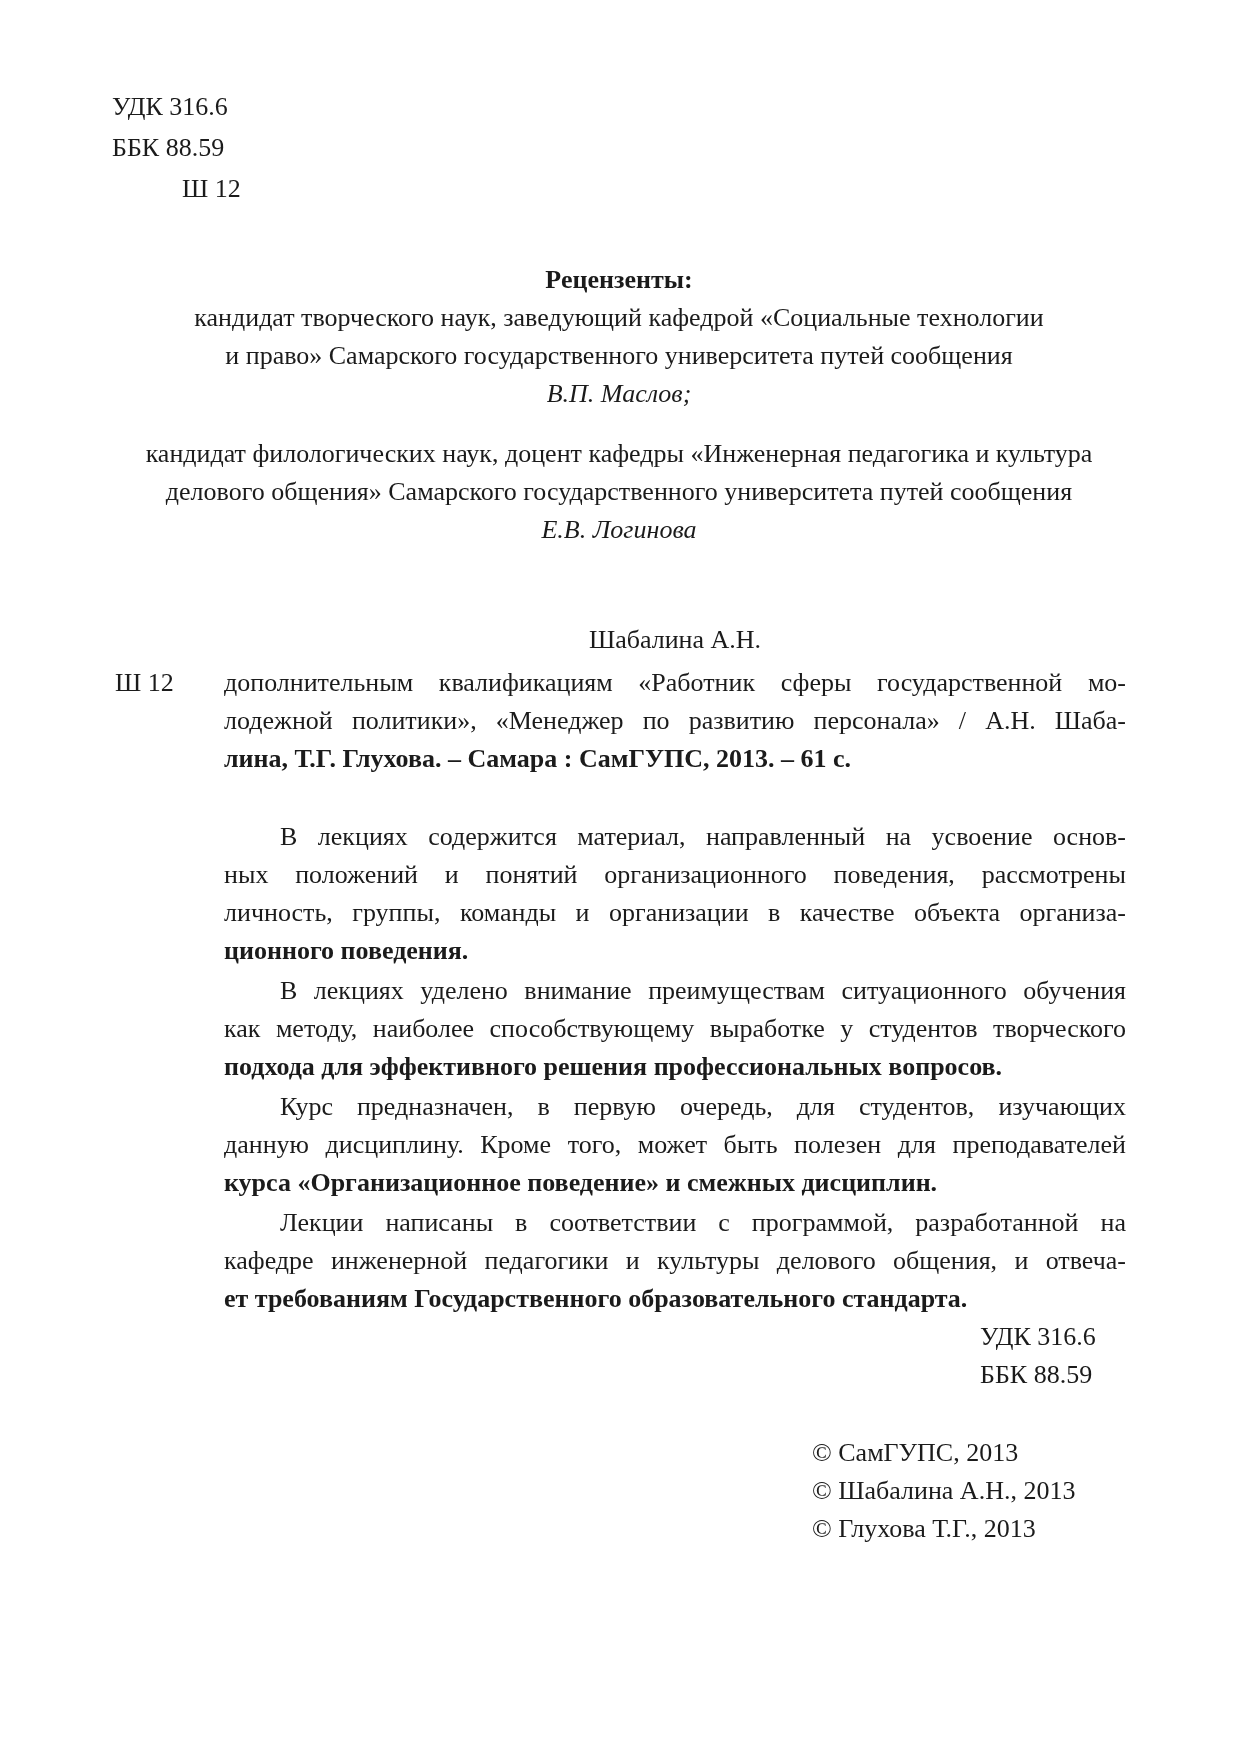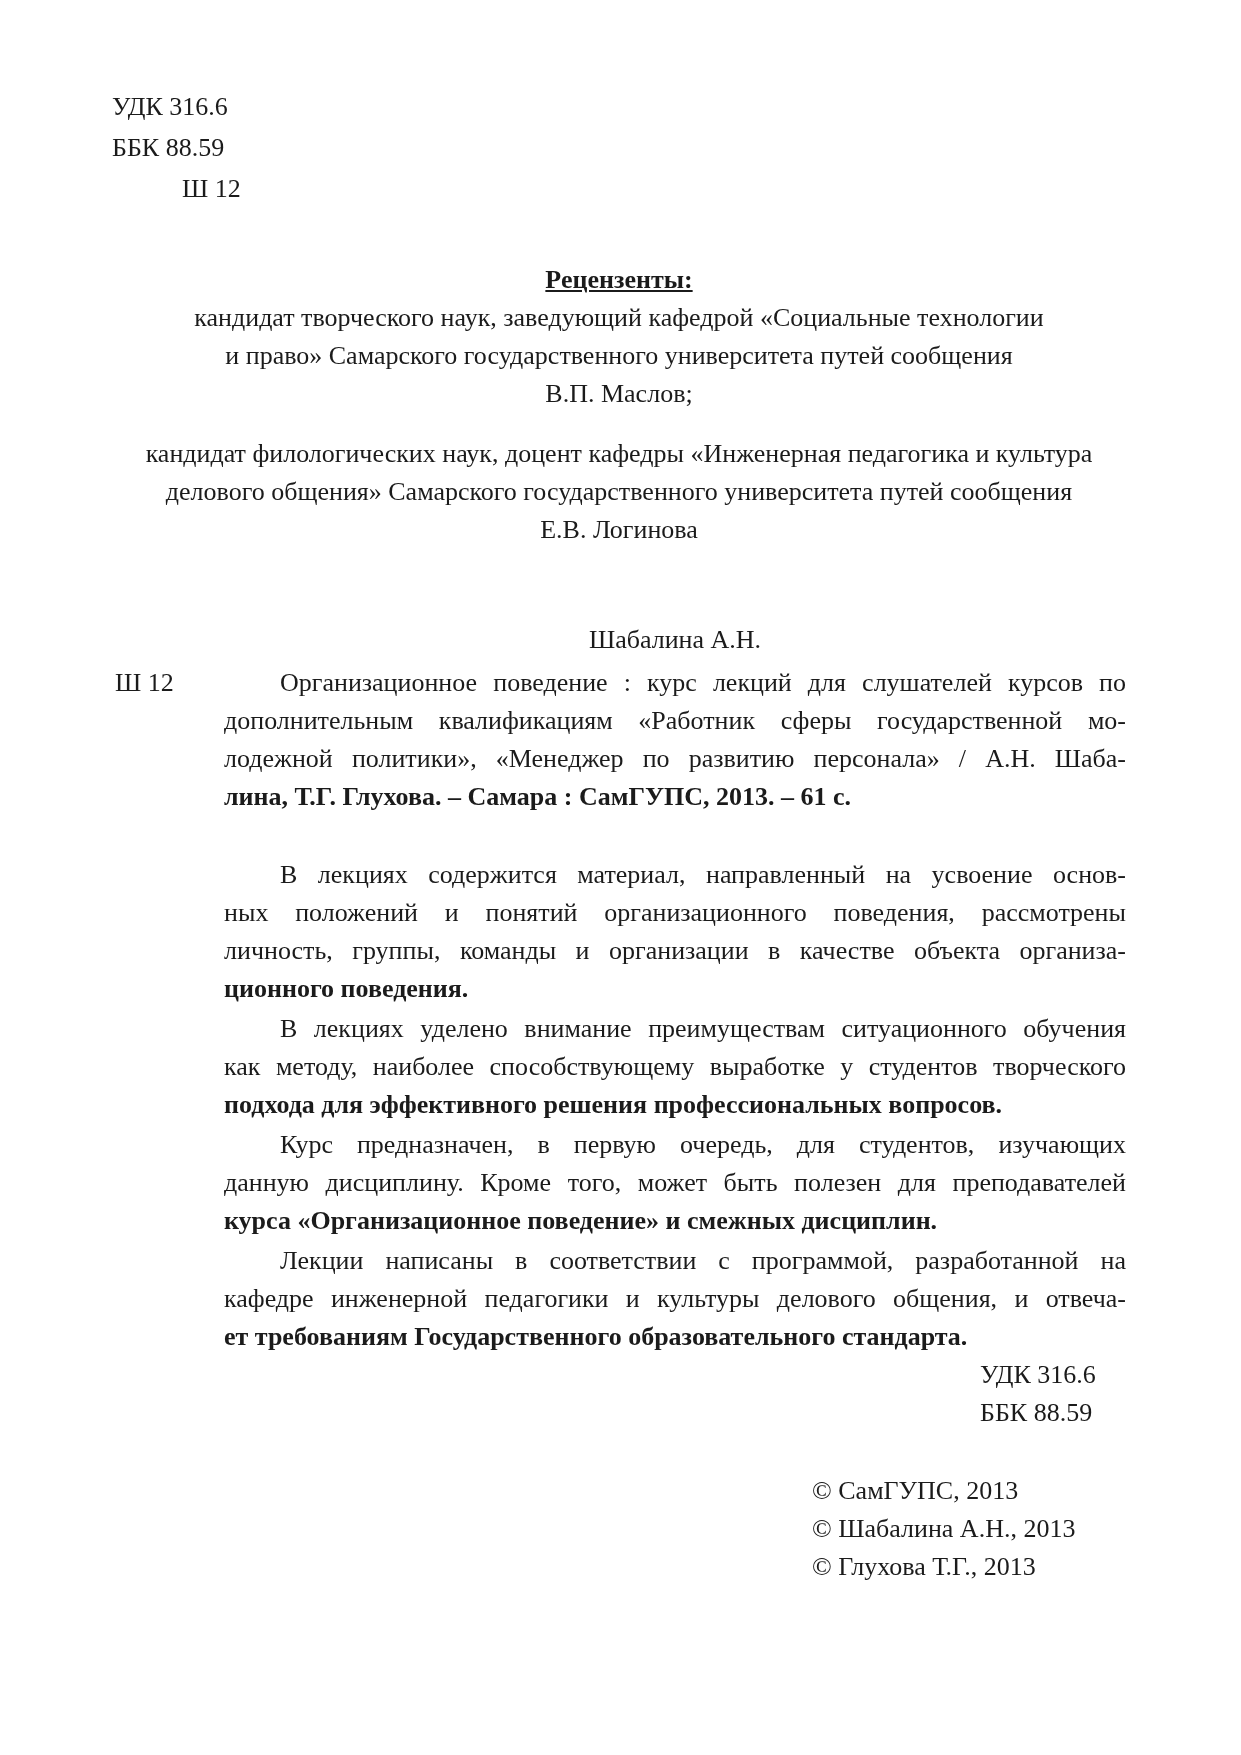--- a/index.html
+++ b/index.html
@@ -16,22 +16,22 @@
     -webkit-font-smoothing: antialiased;
   }
   .page {
     box-sizing: border-box;
     width: 1241px;
     height: 1755px;
     padding: 86px 115px 0 112px;
     background: #ffffff;
     overflow: hidden;
   }
-  .bold   { font-weight: bold; text-decoration: underline; }
-  .italic { }
+  .bold   { font-weight: bold; }
+  .italic { font-style: italic; }
 
   
   .codes-top { line-height: 41px; }
   .codes-top .sign { padding-left: 70px; }
 
   
   .reviewers { margin-top: 52px; line-height: 38px; text-align: center; }
   .rev-gap   { height: 22px; }
 
   
@@ -83,21 +83,20 @@
     <div>кандидат филологических наук, доцент кафедры «Инженерная педагогика и культура</div>
     <div>делового общения» Самарского государственного университета путей сообщения</div>
     <div class="italic">Е.В. Логинова</div>
   </div>
 
   <div class="author-heading">Шабалина А.Н.</div>
 
   <div class="record">
     <span class="record-sign">Ш 12</span>
     <div class="record-body">
-      <div class="jline first">Организационное поведение : курс лекций для слушателей курсов по</div>
       <div class="jline">дополнительным квалификациям «Работник сферы государственной мо-</div>
       <div class="jline">лодежной политики», «Менеджер по развитию персонала» / А.Н. Шаба-</div>
       <div class="jline last">лина, Т.Г. Глухова. – Самара : СамГУПС, 2013. – 61 с.</div>
     </div>
   </div>
 
   <div class="annotation">
     <div class="para">
       <div class="jline first">В лекциях содержится материал, направленный на усвоение основ-</div>
       <div class="jline">ных положений и понятий организационного поведения, рассмотрены</div>

